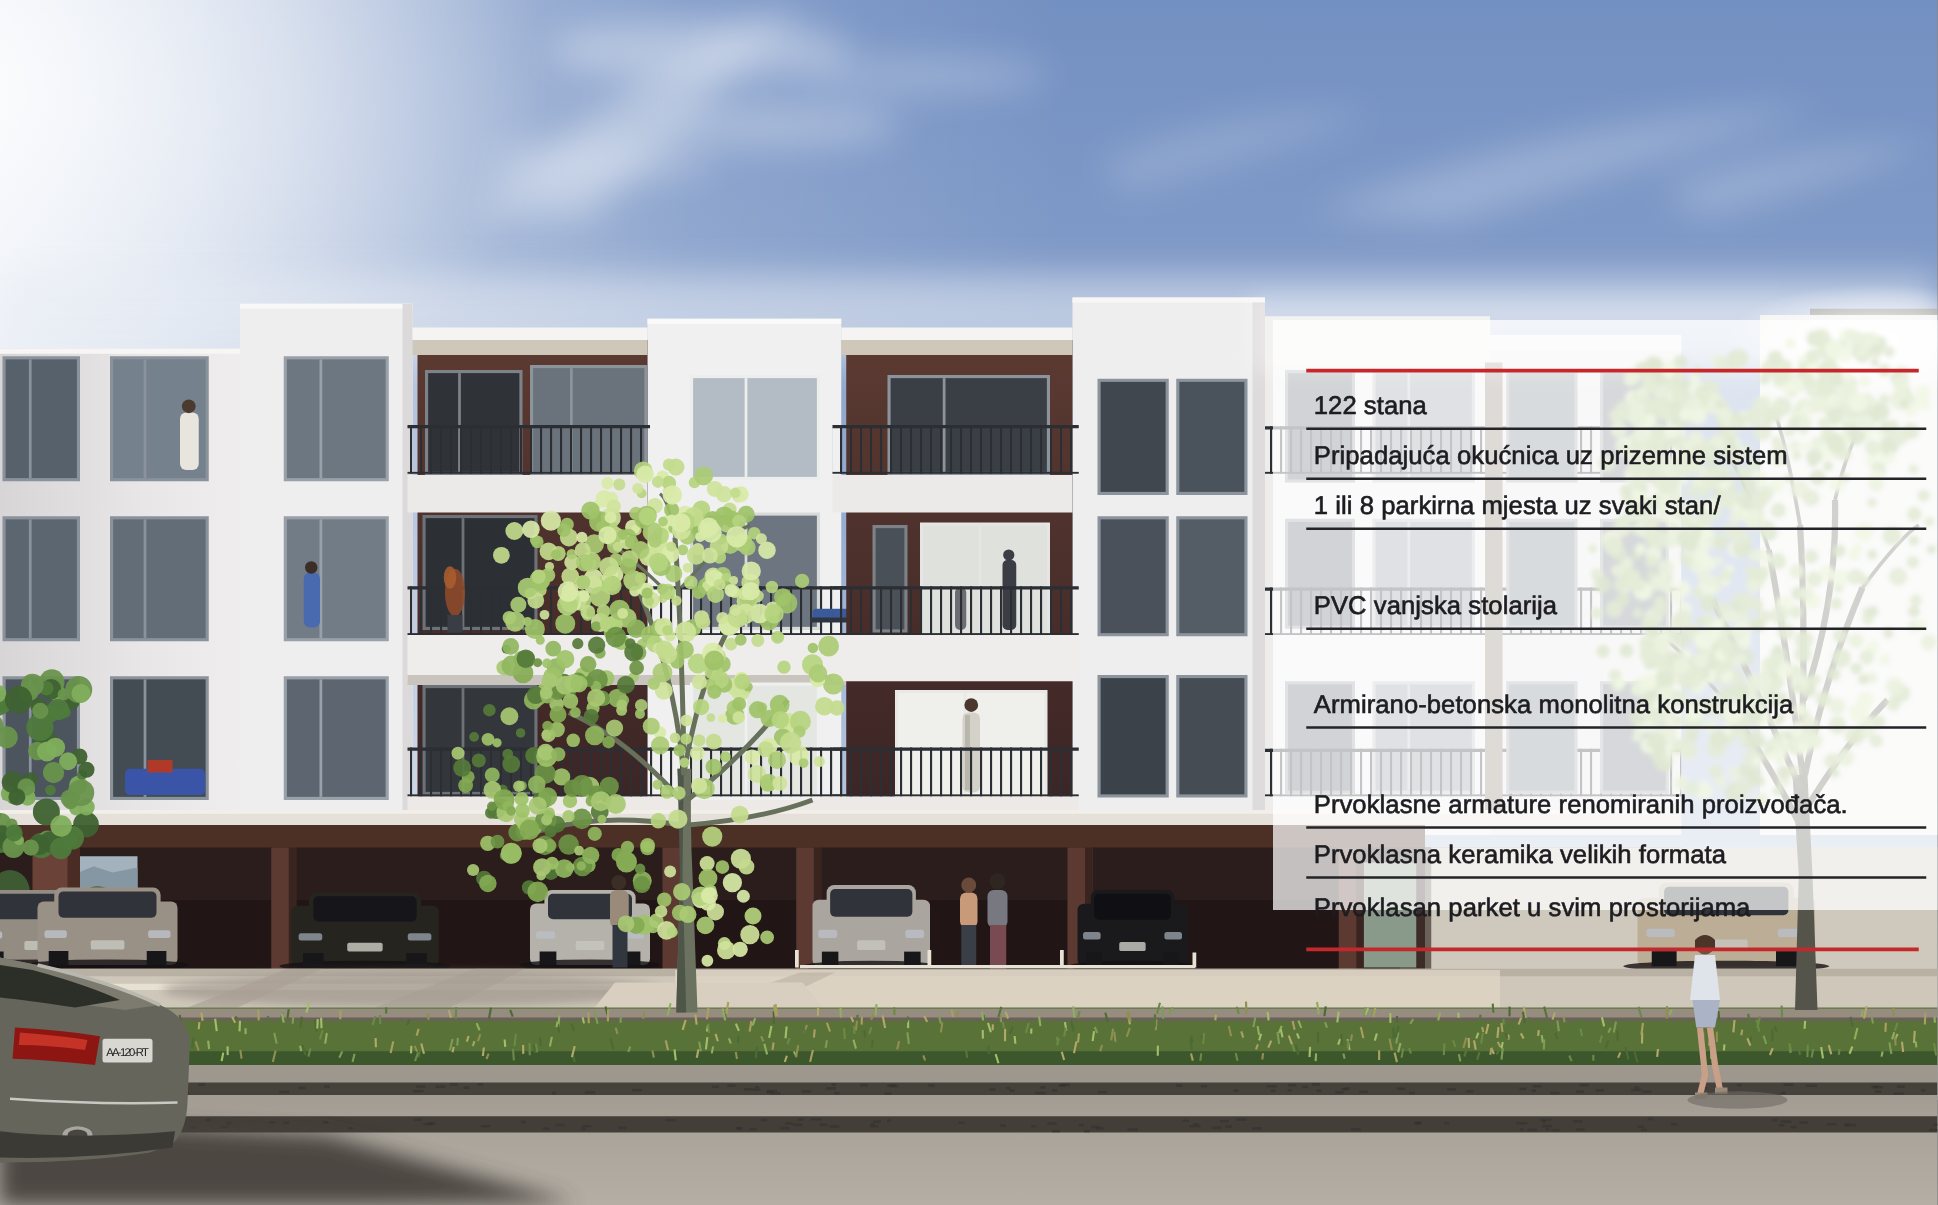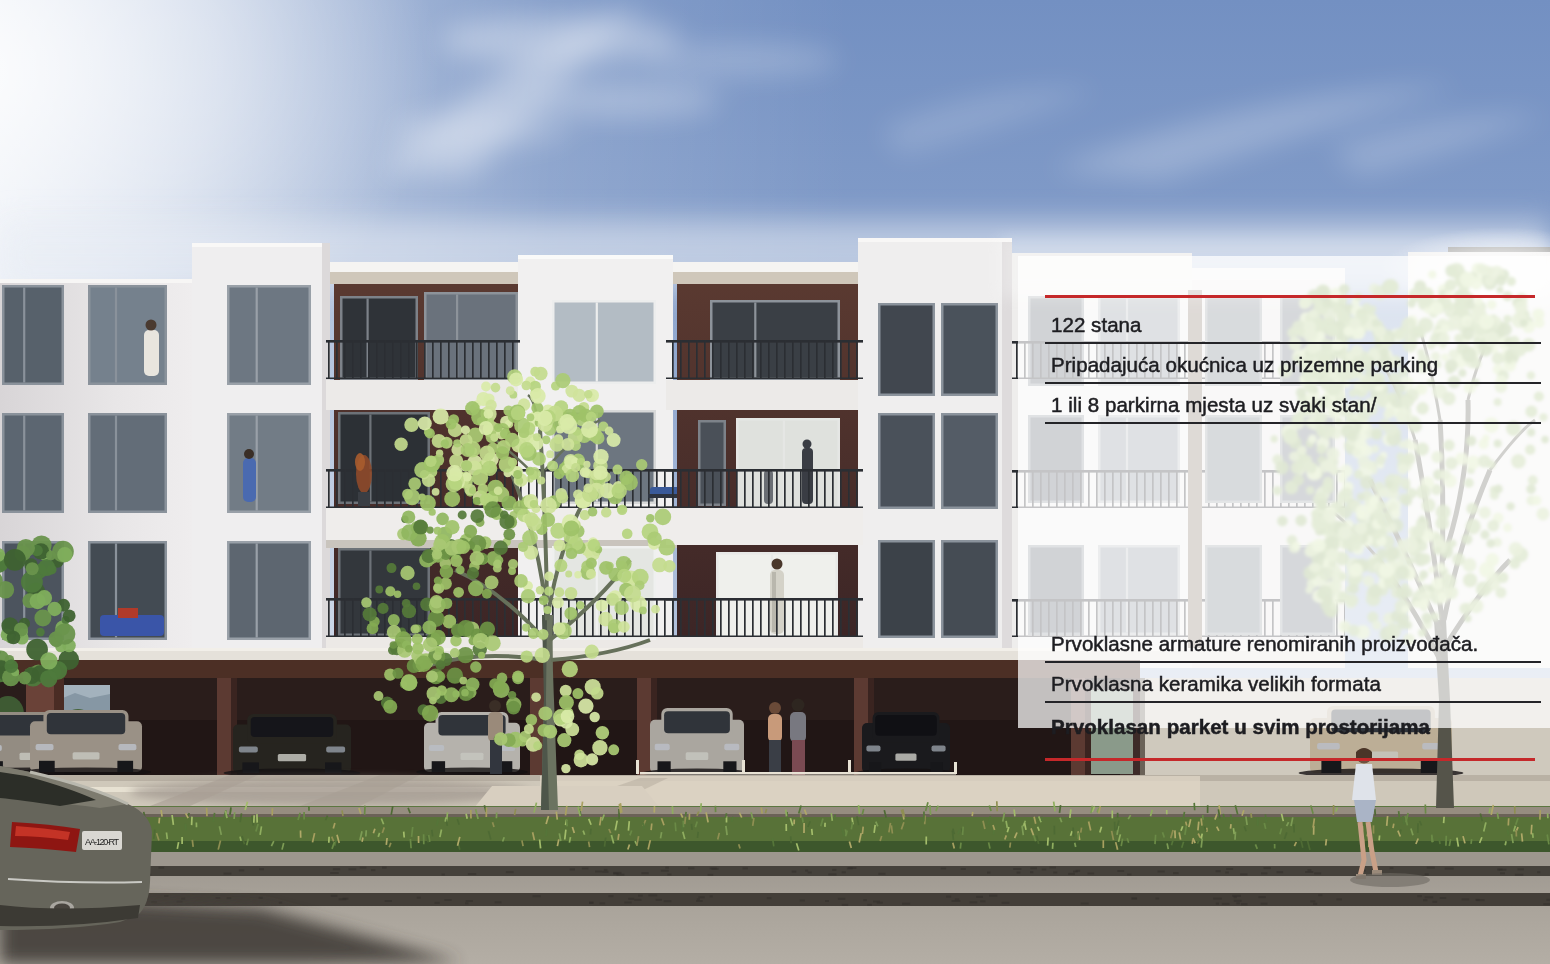--- a/index.html
+++ b/index.html
@@ -1,18 +1,18 @@
 <!DOCTYPE html>
 <html><head><meta charset="utf-8"><style>
 html,body{margin:0;padding:0;background:#888;}
 #stage{position:relative;width:1550px;height:964px;overflow:hidden;font-family:"Liberation Sans",sans-serif;}
 #scene{position:absolute;left:0;top:0;}
 .panel{position:absolute;left:1018px;top:256px;width:532px;height:472px;background:rgba(255,255,255,0.72);}
 .item{position:absolute;left:27px;width:490px;height:38px;border-bottom:2px solid #242428;color:#1d1d21;font-size:20.5px;letter-spacing:0.05px;display:flex;align-items:flex-end;padding:0 0 5px 6px;box-sizing:content-box;white-space:nowrap;-webkit-text-stroke:0.5px #1d1d21;}
-.noline{border-bottom:none;font-weight:bold;}
+.noline{border-bottom:none;}
 .redline{position:absolute;left:27px;width:490px;height:3px;background:#c5282a;}
 </style></head><body>
 <div id="stage">
 <svg id="scene" width="1550" height="964" viewBox="0 0 1550 964">
 <defs>
 <linearGradient id="skyg" x1="0" y1="0" x2="0" y2="1">
           <stop offset="0" stop-color="#7390c2"></stop>
           <stop offset="0.45" stop-color="#8ba3cc"></stop>
           <stop offset="0.8" stop-color="#b6c5dd"></stop>
           <stop offset="1" stop-color="#dde4ee"></stop>
@@ -2669,27 +2669,29 @@
 
 <path d="M0 905 Q60 912 140 905 L138 918 Q70 928 0 926 Z" fill="#3c3a34"></path>
 </svg>
 
 <div class="panel">
 
 <div class="redline" style="top:39px"></div>
 
 <div class="item" style="top:43.0px">122 stana</div>
 
-<div class="item" style="top:82.9px">Pripadajuća okućnica uz prizemne parking</div>
+<div class="item" style="top:82.9px">Pripadajuća okućnica uz prizemne sistem</div>
 
 <div class="item" style="top:122.8px">1 ili 8 parkirna mjesta uz svaki stan/</div>
 
 
-
-
+<div class="item" style="top:202.6px">PVC vanjska stolarija</div>
+
+
+<div class="item" style="top:282.4px">Armirano-betonska monolitna konstrukcija</div>
 
 
 <div class="item" style="top:362.2px">Prvoklasne armature renomiranih proizvođača.</div>
 
 <div class="item" style="top:402.1px">Prvoklasna keramika velikih formata</div>
 
 <div class="item noline" style="top:445.0px">Prvoklasan parket u svim prostorijama</div>
 
 <div class="redline" style="top:502px"></div>
 </div>

